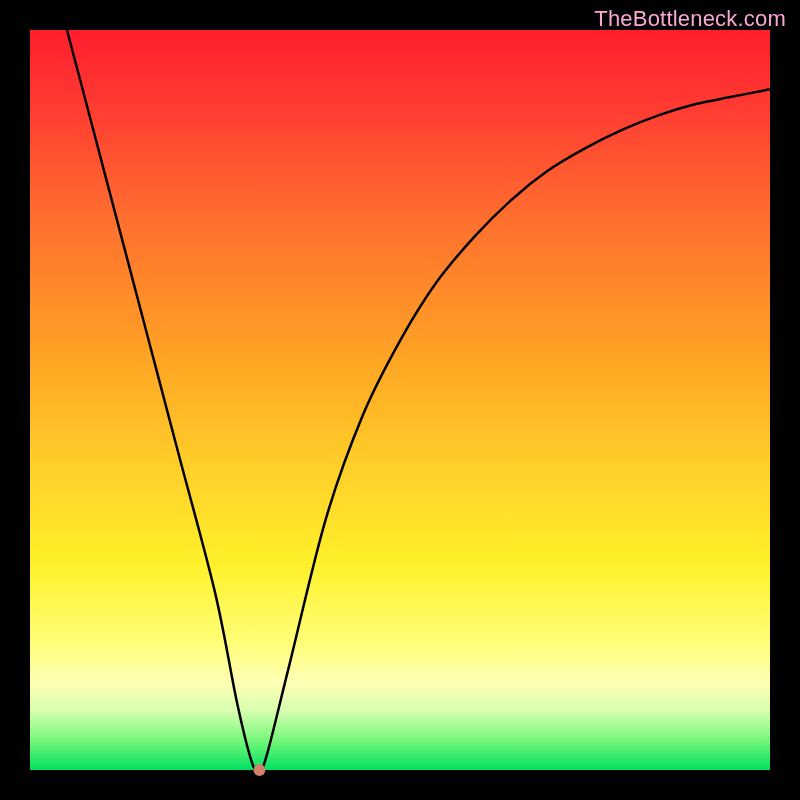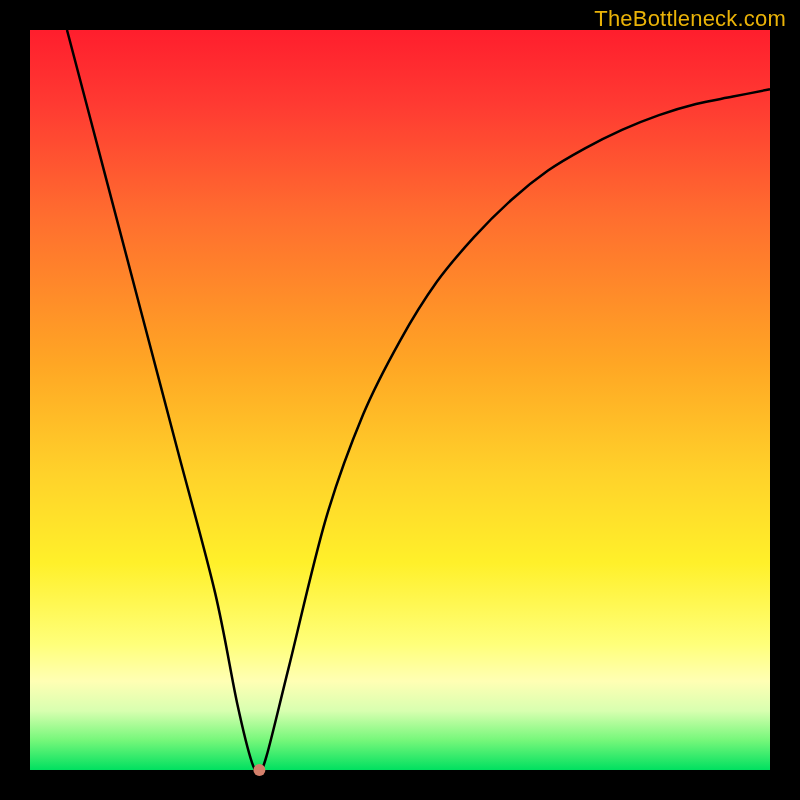--- a/index.html
+++ b/index.html
@@ -33,21 +33,21 @@
       #ffffb4 88%,
       #d8ffb0 92%,
       #75f77a 96%,
       #00e060 100%
     );
   }
   .watermark {
     position: absolute;
     top: 6px;
     right: 14px;
-    color: #eab308;
+    color: #f9a8d4;
     font-size: 22px;
     font-weight: 500;
     letter-spacing: 0.2px;
   }
   svg.curve {
     position: absolute;
     left: 0;
     top: 0;
     width: 740px;
     height: 740px;

